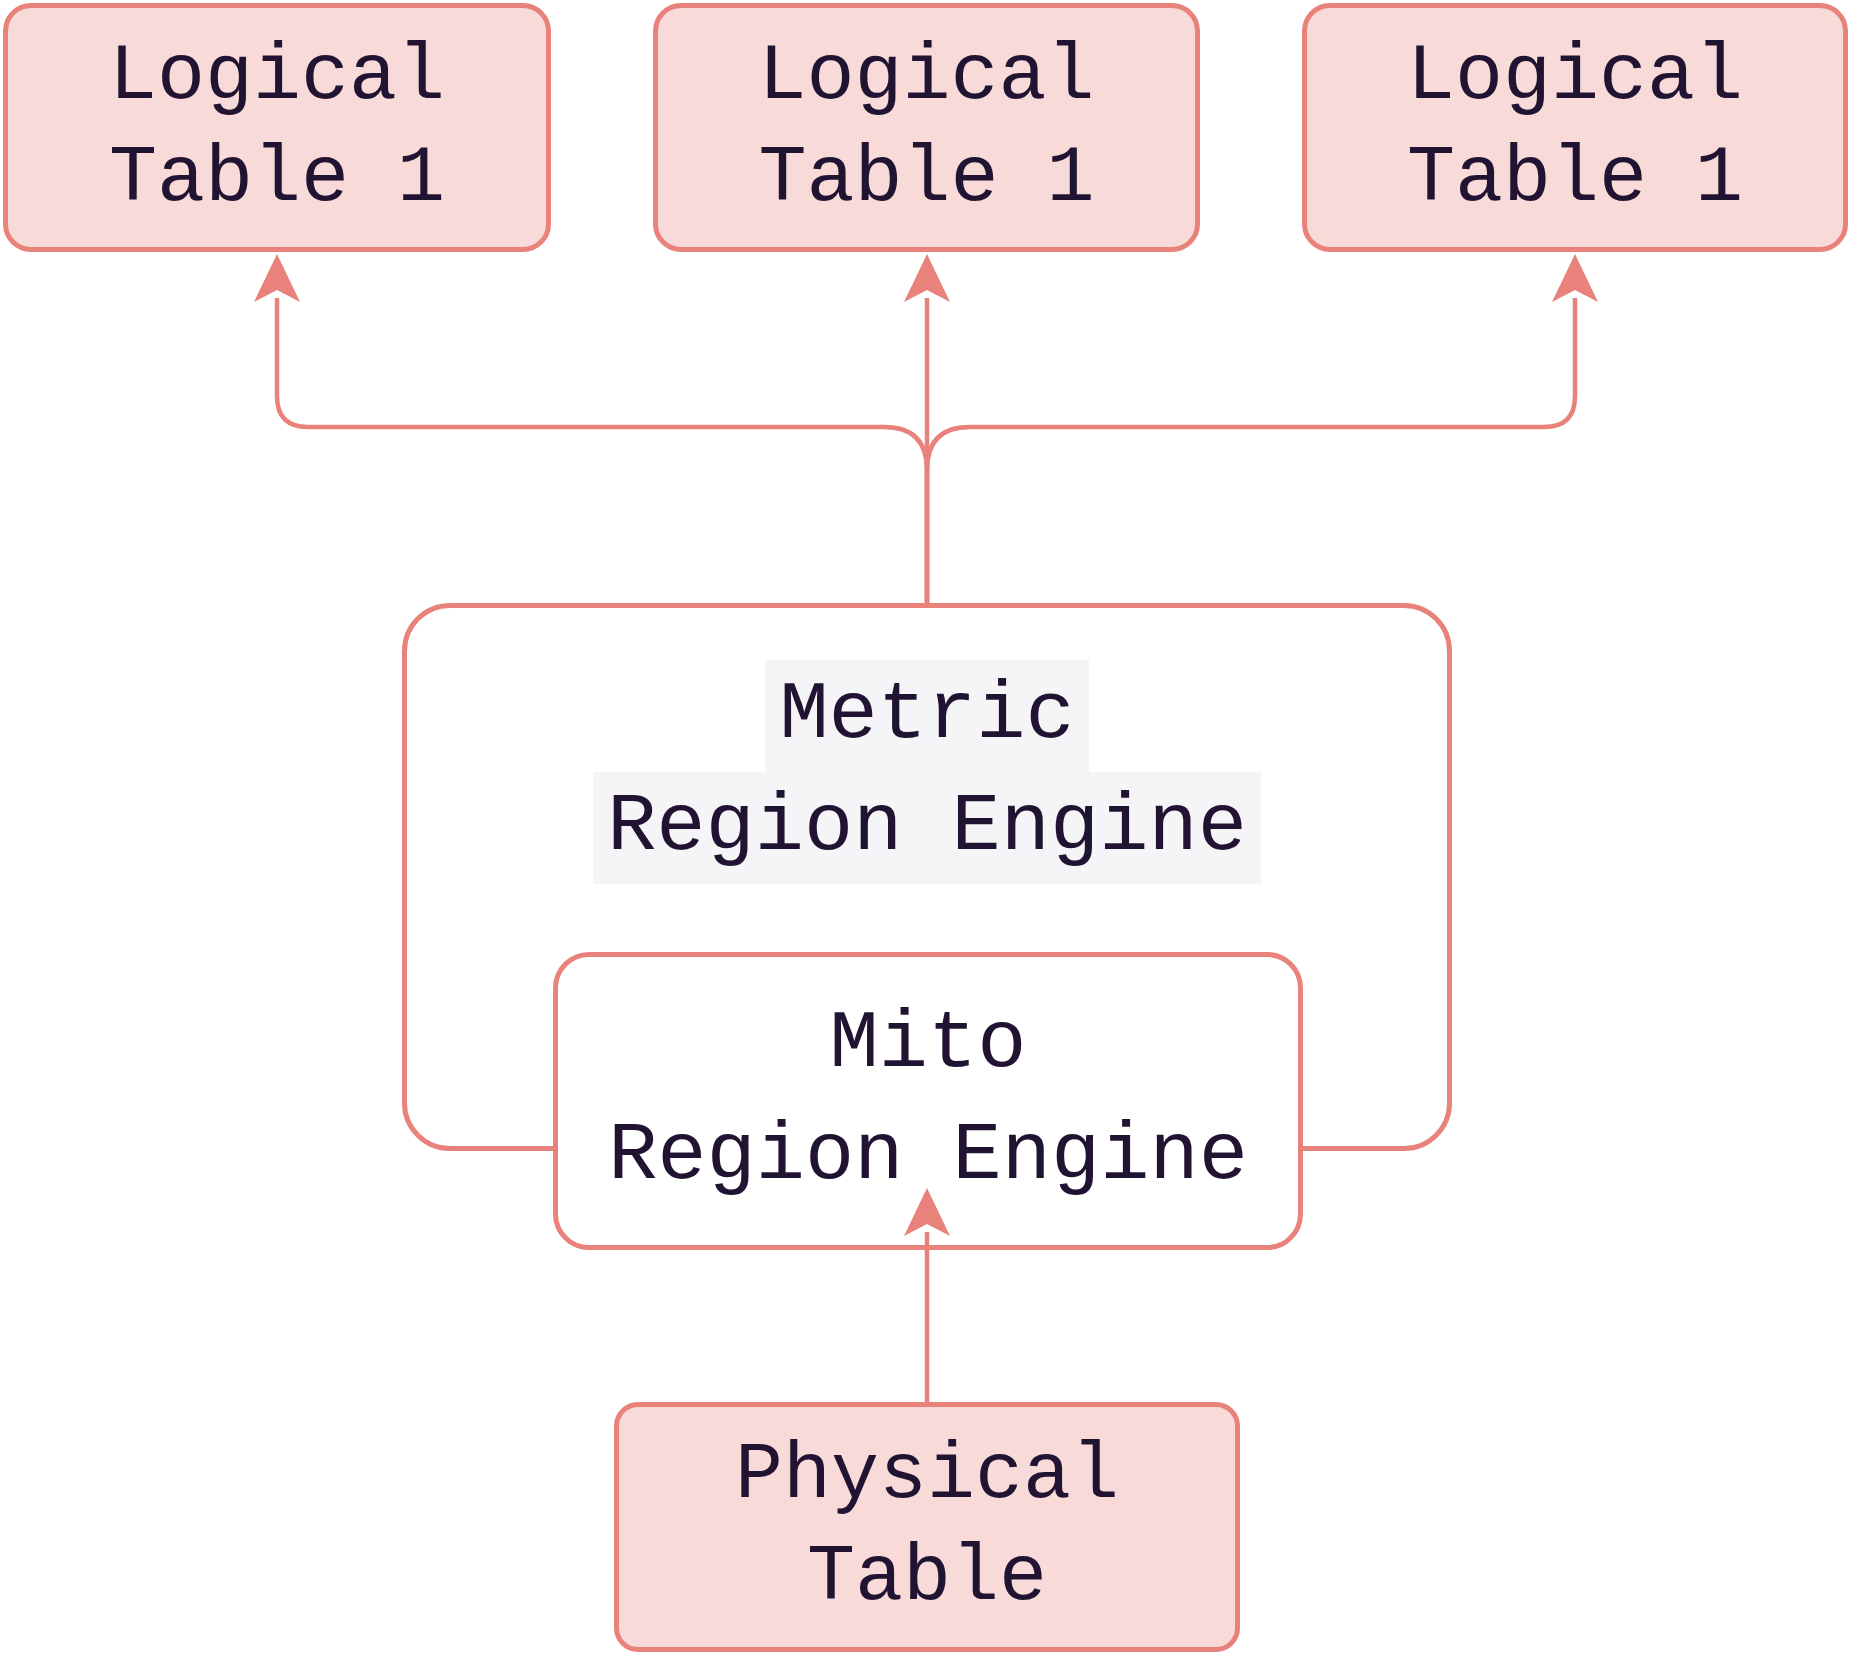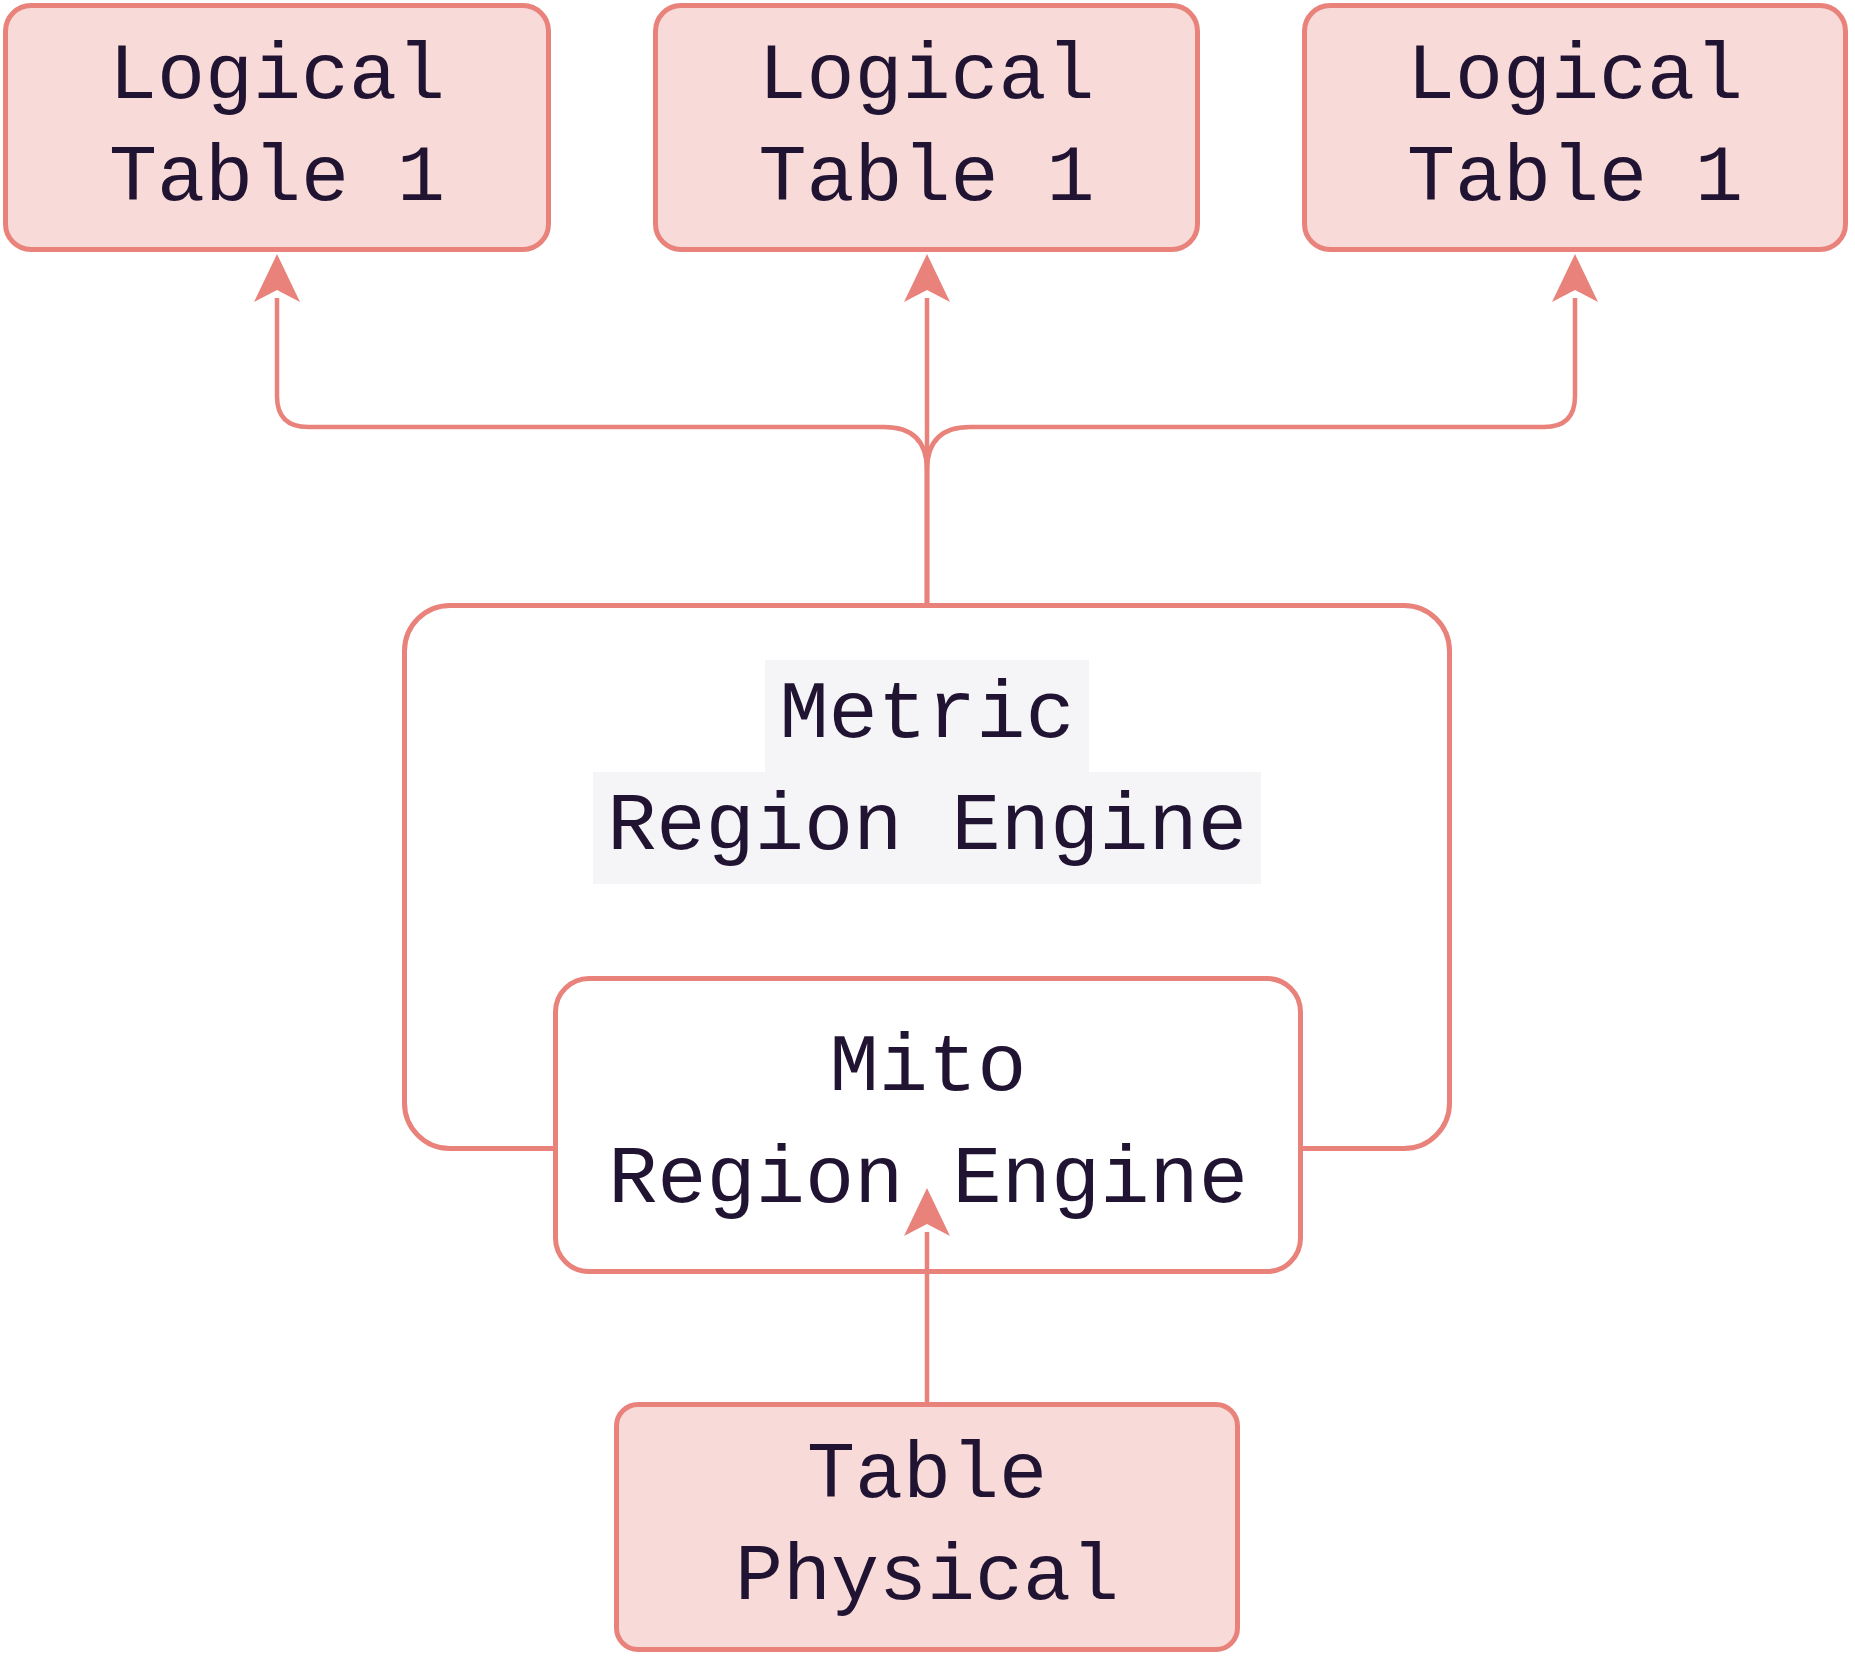--- a/index.html
+++ b/index.html
@@ -71,43 +71,43 @@
 
 <div class="canvas">
 
   <div class="box cluster" style="left:402px; top:603px; width:1050px; height:548px; border-radius:48px;">
     <div class="cluster-label-top">
       <span class="lbl-line"><span class="lbl-chip">Metric</span></span>
       <span class="lbl-line"><span class="lbl-chip">Region Engine</span></span>
     </div>
   </div>
 
-  <div class="box cluster" style="left:553px; top:952px; width:750px; height:298px; border-radius:36px;margin-top:24px;">
+  <div class="box cluster" style="left:553px; top:952px; width:750px; height:298px; border-radius:36px;">
     <span class="line">Mito</span>
     <span class="line">Region Engine</span>
   </div>
 
   <div class="box node" style="left:3px; top:3px; width:548px; height:249px;">
     <span class="line">Logical</span>
     <span class="line">Table 1</span>
   </div>
 
   <div class="box node" style="left:653px; top:3px; width:547px; height:249px;">
     <span class="line">Logical</span>
     <span class="line">Table 1</span>
   </div>
 
   <div class="box node" style="left:1302px; top:3px; width:546px; height:249px;">
     <span class="line">Logical</span>
     <span class="line">Table 1</span>
   </div>
 
   <div class="box node" style="left:614px; top:1402px; width:626px; height:250px; border-radius:24px;">
+    <span class="line">Physical</span>
     <span class="line">Table</span>
-    <span class="line">Physical</span>
   </div>
 
   <svg class="edges" width="1855" height="1660" viewBox="0 0 1855 1660" aria-hidden="true">
 
     <path class="edge" d="M 927 604 L 927 470 Q 927 427 884 427 L 308 427 Q 277 427 277 396 L 277 298"></path>
     <polygon class="arrowhead" points="277,254 300,302 277,290 254,302"></polygon>
 
     <path class="edge" d="M 927 604 L 927 298"></path>
     <polygon class="arrowhead" points="927,254 950,302 927,290 904,302"></polygon>
 

